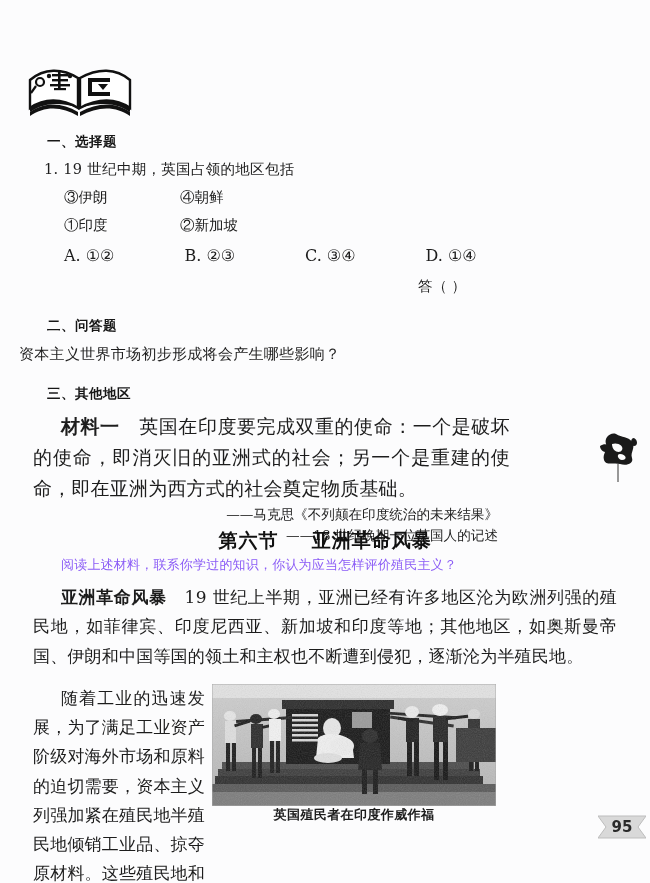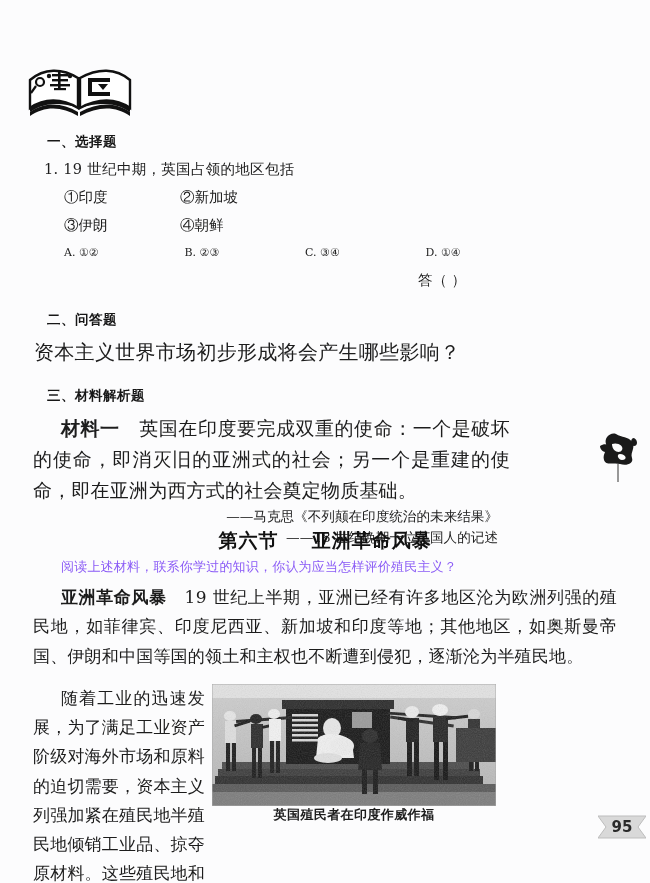--- a/index.html
+++ b/index.html
@@ -59,41 +59,41 @@
     margin-top: 9px;
     margin-left: 64px;
     display: flex;
     color: #1d1d1d;
   }
   .opt-row > span { display: inline-block; }
   .opt-a { width: 116px; }
   .opt-b { width: 116px; }
   .ans-row {
     font-family: "DejaVu Serif", "Liberation Serif", serif;
-    font-size: 11px;
+    font-size: 16px;
     margin-top: 11px;
     margin-left: 64px;
     display: flex;
     color: #1d1d1d;
     justify-content: center;
   }
   .ans-row > span { display: inline-block; width: 137px; }
   .answer-blank {
     font-family: "DejaVu Serif", "Liberation Serif", serif;
     font-size: 14.5px;
     text-align: right;
     padding-right: 80px;
     margin-top: 12px;
     color: #1d1d1d;
   }
 
   .q-text {
     font-family: "DejaVu Serif", "Liberation Serif", serif;
-    font-size: 20px;
-    margin-left: 34px;
+    font-size: 15px;
+    margin-left: 19px;
     margin-top: 10px;
     color: #1d1d1d;
     letter-spacing: 0.3px;
   }
 
   .block-gap { height: 21px; }
 
   .material {
     font-family: "DejaVu Serif", "Liberation Serif", serif;
     font-size: 19px;
@@ -261,46 +261,46 @@
     </svg>
   </div>
 
   <div class="exercises">
 
     <div class="sec-head">一、选择题</div>
 
     <div class="q-line">1. 19 世纪中期，英国占领的地区包括</div>
 
     <div class="opt-row">
+      <span class="opt-a">③伊朗</span>
+      <span class="opt-b">④朝鲜</span>
+    </div>
+
+    <div class="opt-row">
       <span class="opt-a">①印度</span>
       <span class="opt-b">②新加坡</span>
-    </div>
-
-    <div class="opt-row">
-      <span class="opt-a">③伊朗</span>
-      <span class="opt-b">④朝鲜</span>
     </div>
 
     <div class="ans-row">
       <span>A. ①②</span>
       <span>B. ②③</span>
       <span>C. ③④</span>
       <span>D. ①④</span>
     </div>
 
     <div class="answer-blank">答（    ）</div>
 
     <div class="block-gap"></div>
 
     <div class="sec-head">二、问答题</div>
     <div class="q-text">资本主义世界市场初步形成将会产生哪些影响？</div>
 
     <div class="block-gap"></div>
 
-    <div class="sec-head">三、材料解析题</div>
+    <div class="sec-head">三、其他地区</div>
 
     <div class="material"><b>材料一</b>&nbsp;&nbsp;&nbsp;<span>英国在印度要完成双重的使命：一个是破坏的使命，即消灭旧的亚洲式的社会；另一个是重建的使命，即在亚洲为西方式的社会奠定物质基础。</span></div>
 
     <div class="source">——马克思《不列颠在印度统治的未来结果》</div>
 
 
     <div class="source">——18 世纪晚期一位英国人的记述</div>
 
     <div class="prompt">阅读上述材料，联系你学过的知识，你认为应当怎样评价殖民主义？</div>
   </div>

